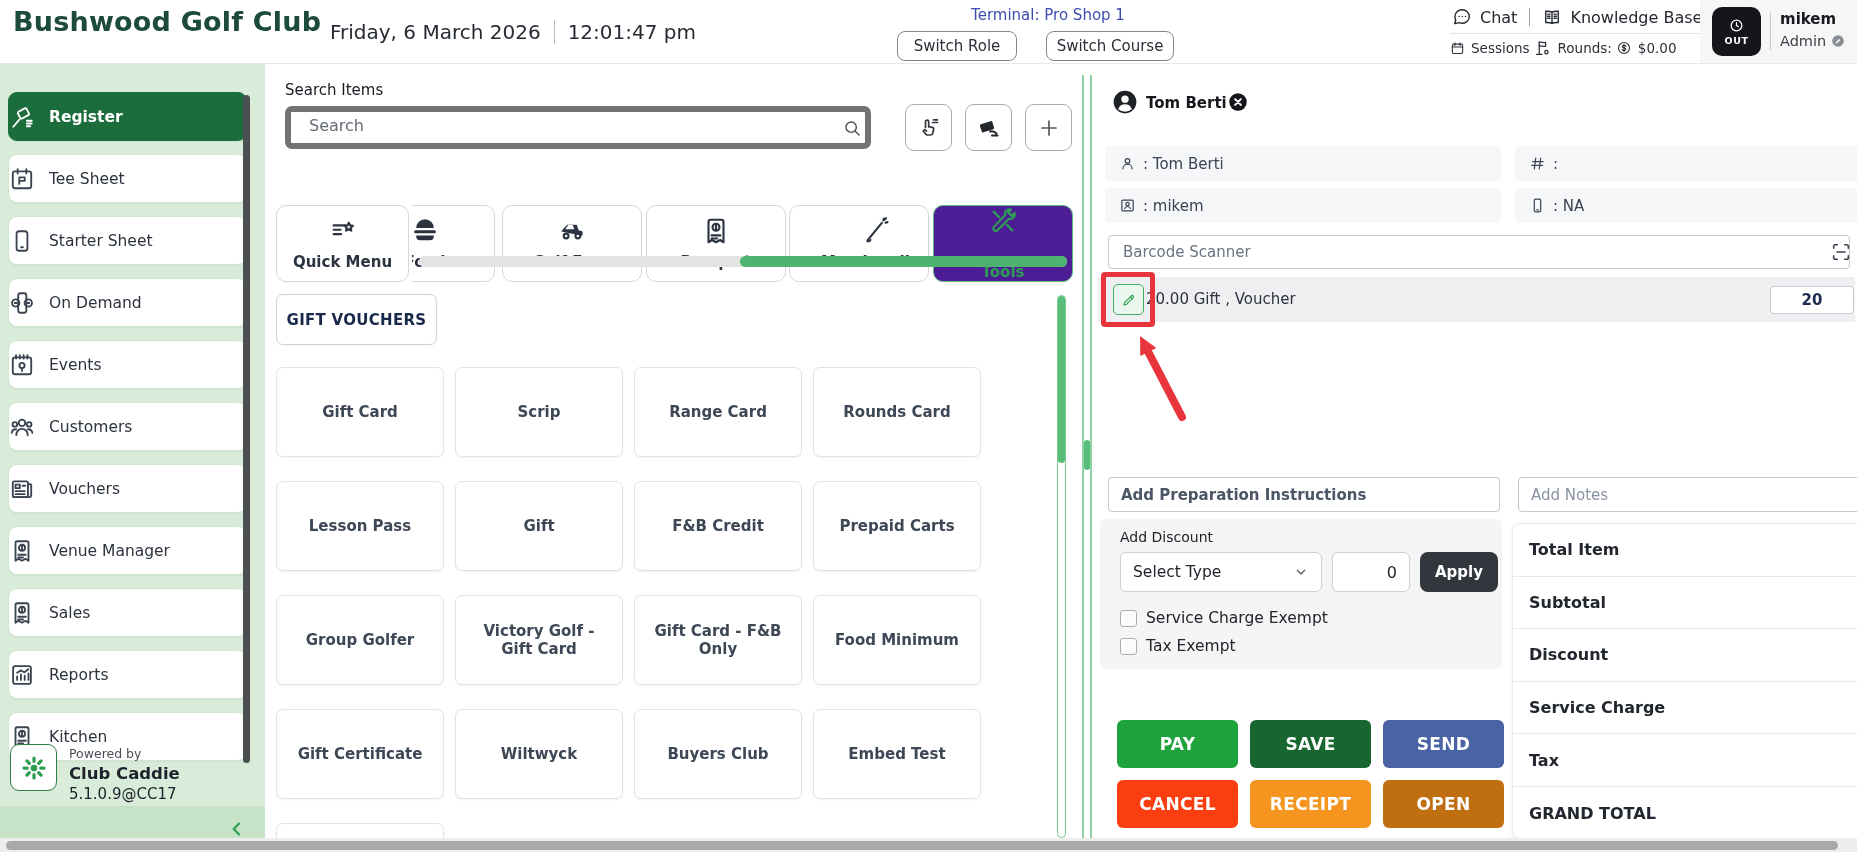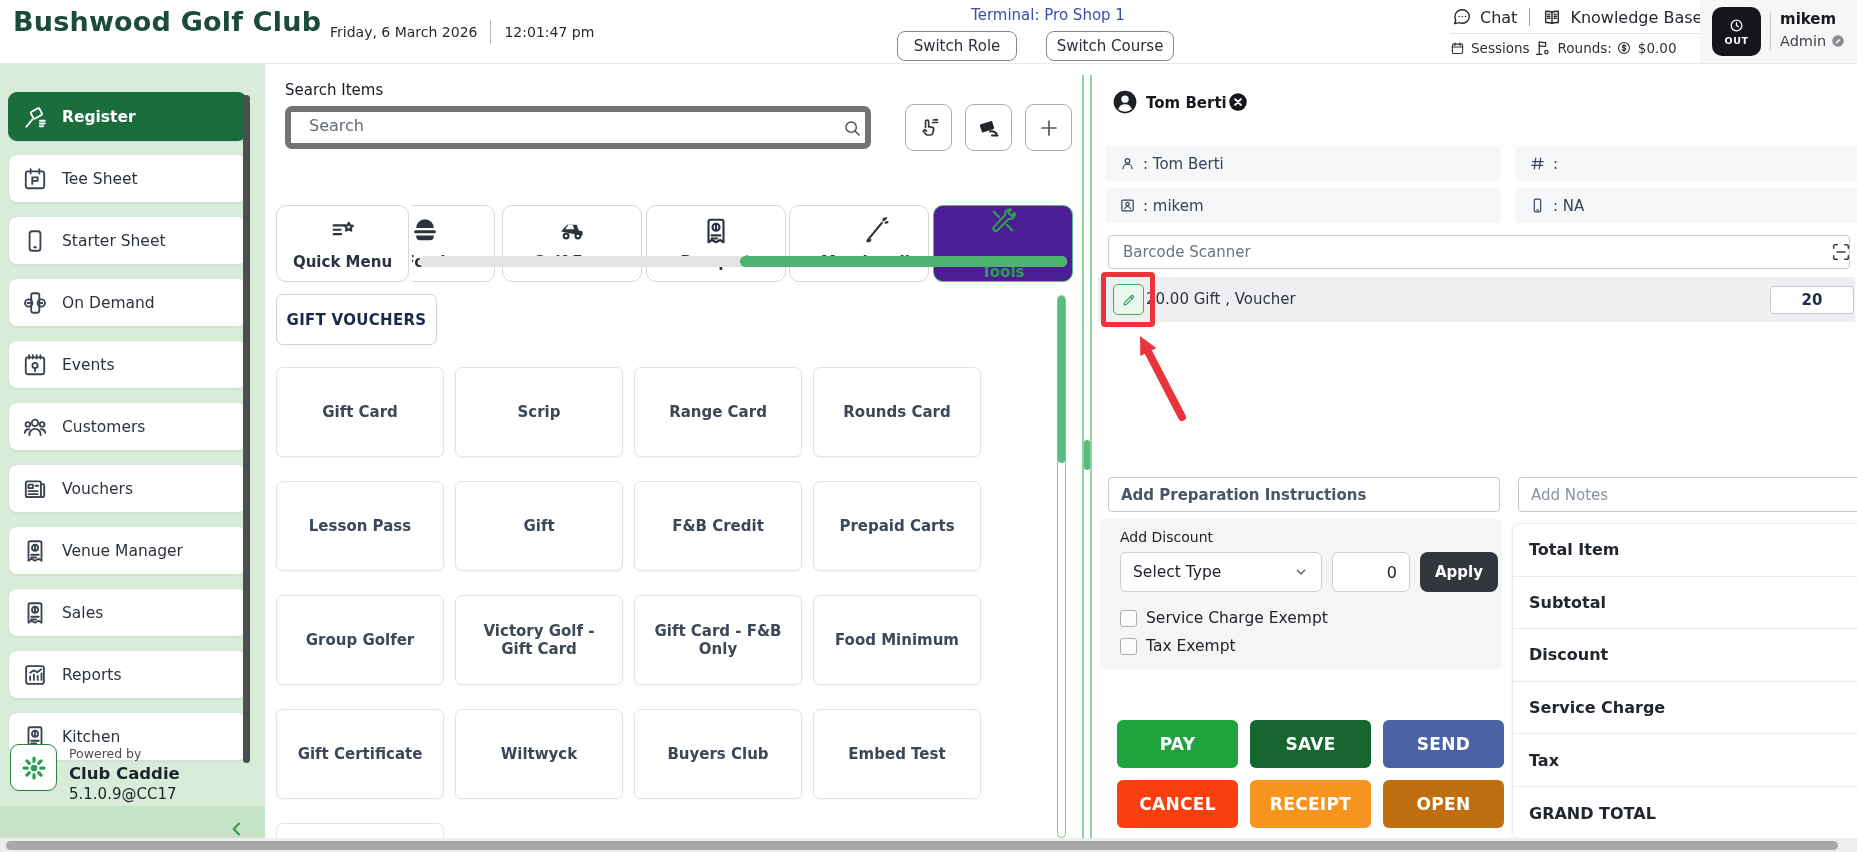--- a/index.html
+++ b/index.html
@@ -12,42 +12,42 @@
   .ic{display:inline-flex;}
   .ic svg{width:100%;height:100%;display:block;}
   .i14{width:14px;height:14px}.i15{width:15px;height:15px}.i16{width:16px;height:16px}
   .i18{width:18px;height:18px}.i20{width:20px;height:20px}.i22{width:22px;height:22px}
   .i24{width:24px;height:24px}.i26{width:26px;height:26px}
   .green{color:var(--accent_dark_green);}
 
   
   .header{position:absolute;left:0;top:0;width:1857px;height:63px;background:#fff;border-bottom:1px solid #e8e8e8;z-index:40;}
   .club{position:absolute;left:13px;top:6px;font-size:27px;font-weight:bold;color:var(--brand_text_green);letter-spacing:.2px;}
-  .datetime{position:absolute;left:330px;top:20px;display:flex;align-items:center;gap:13px;font-size:14px;color:#262b33;}
+  .datetime{position:absolute;left:330px;top:20px;display:flex;align-items:center;gap:13px;font-size:20px;color:#262b33;}
   .dt-sep{width:1px;height:24px;background:#b9bdc2;}
   .terminal{position:absolute;left:893px;top:6px;width:310px;text-align:center;font-size:15px;color:var(--terminal_blue);}
   .switch-btn{position:absolute;top:31px;height:30px;background:#fff;border:1px solid #82878e;border-radius:8px;font-size:15px;color:#2b2f38;font-family:inherit;cursor:pointer;}
   .sr{left:897px;width:120px;}
   .sc{left:1046px;width:128px;}
   .chat-row{position:absolute;left:1452px;top:7px;display:flex;align-items:center;gap:8px;font-size:16px;color:#24282f;}
   .pipe{width:1px;height:18px;background:#9aa0a6;margin:0 4px;}
   .stats-divider{position:absolute;left:1450px;top:33px;width:252px;height:1px;background:#e2e2e2;}
   .stats-row{position:absolute;left:1450px;top:39px;display:flex;align-items:center;gap:4px;font-size:13.5px;color:#2b2f38;}
   .stat{display:flex;align-items:center;gap:6px;}
   .user-area{position:absolute;left:1700px;top:0;width:157px;height:63px;background:#f6f6f6;}
   .out-btn{position:absolute;left:12px;top:7px;width:49px;height:49px;background:#141619;border-radius:10px;color:#fff;display:flex;flex-direction:column;align-items:center;justify-content:center;gap:2px;cursor:pointer;}
   .out-label{font-size:9.5px;font-weight:bold;letter-spacing:.5px;}
   .user-sep{position:absolute;left:70px;top:12px;width:1px;height:38px;background:#c9c9c9;}
   .uname{position:absolute;left:80px;top:10px;font-size:15px;font-weight:bold;color:#15181d;}
   .urole{position:absolute;left:80px;top:33px;font-size:14.5px;color:#3e444d;display:flex;align-items:center;gap:5px;}
 
   
   .sidebar{position:absolute;left:0;top:62px;width:265px;height:790px;background:#d9ecd9;}
   #sidebar-items{position:absolute;left:8px;top:30px;width:239px;display:flex;flex-direction:column;gap:13px;}
-  .sb-item{height:47px;background:#fff;border:1px solid #cfe6cf;border-radius:9px;display:flex;align-items:center;padding-left:13px;gap:14px;box-shadow:0 1px 2px rgba(0,0,0,.05);cursor:pointer;text-align:center;}
+  .sb-item{height:47px;background:#fff;border:1px solid #cfe6cf;border-radius:9px;display:flex;align-items:center;padding-left:0;gap:14px;box-shadow:0 1px 2px rgba(0,0,0,.05);cursor:pointer;text-align:center;}
   .sb-ic{width:26px;height:26px;color:#3b4350;flex:none;}
   .sb-label{font-size:15.5px;color:#2c333e;}
   .sb-item.active{background:var(--brand_green);border-color:var(--brand_green);}
   .sb-item.active .sb-label{color:#fff;font-weight:bold;}
   .sb-item.active .sb-ic{color:#fff;}
   .sb-scroll{position:absolute;left:243px;top:33px;width:7px;height:668px;background:#4c4f52;border-radius:4px;}
   .powered{position:absolute;left:10px;top:682px;display:flex;gap:12px;align-items:flex-start;}
   .gear-box{width:45px;height:45px;background:#fff;border:1.5px solid #2e7d46;border-radius:9px;display:flex;align-items:center;justify-content:center;cursor:pointer;}
   .pw1{font-size:12.5px;color:#4a4f57;line-height:19px;}
   .pw2{font-size:16.5px;font-weight:bold;color:#1d222b;line-height:21px;}

